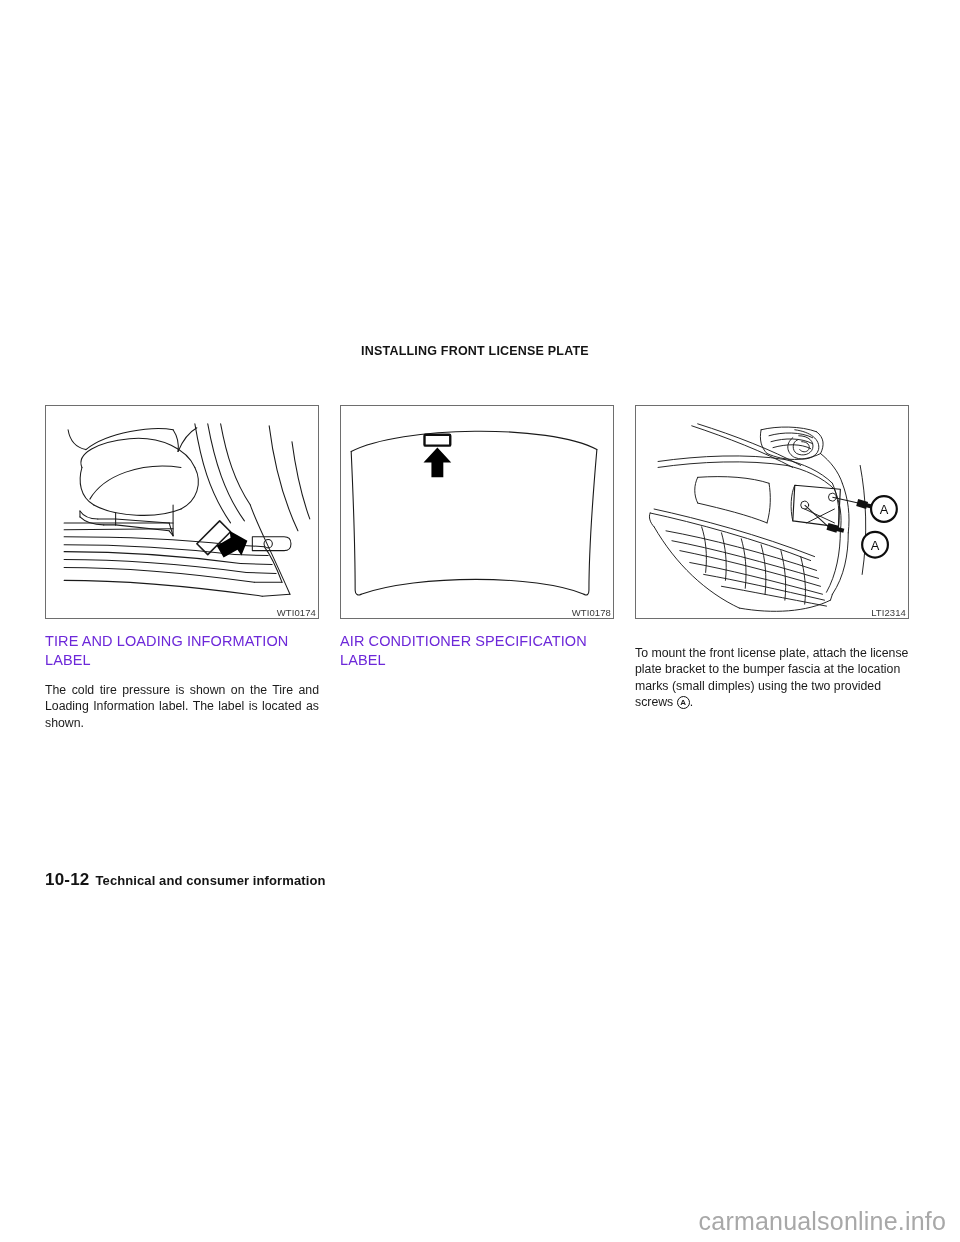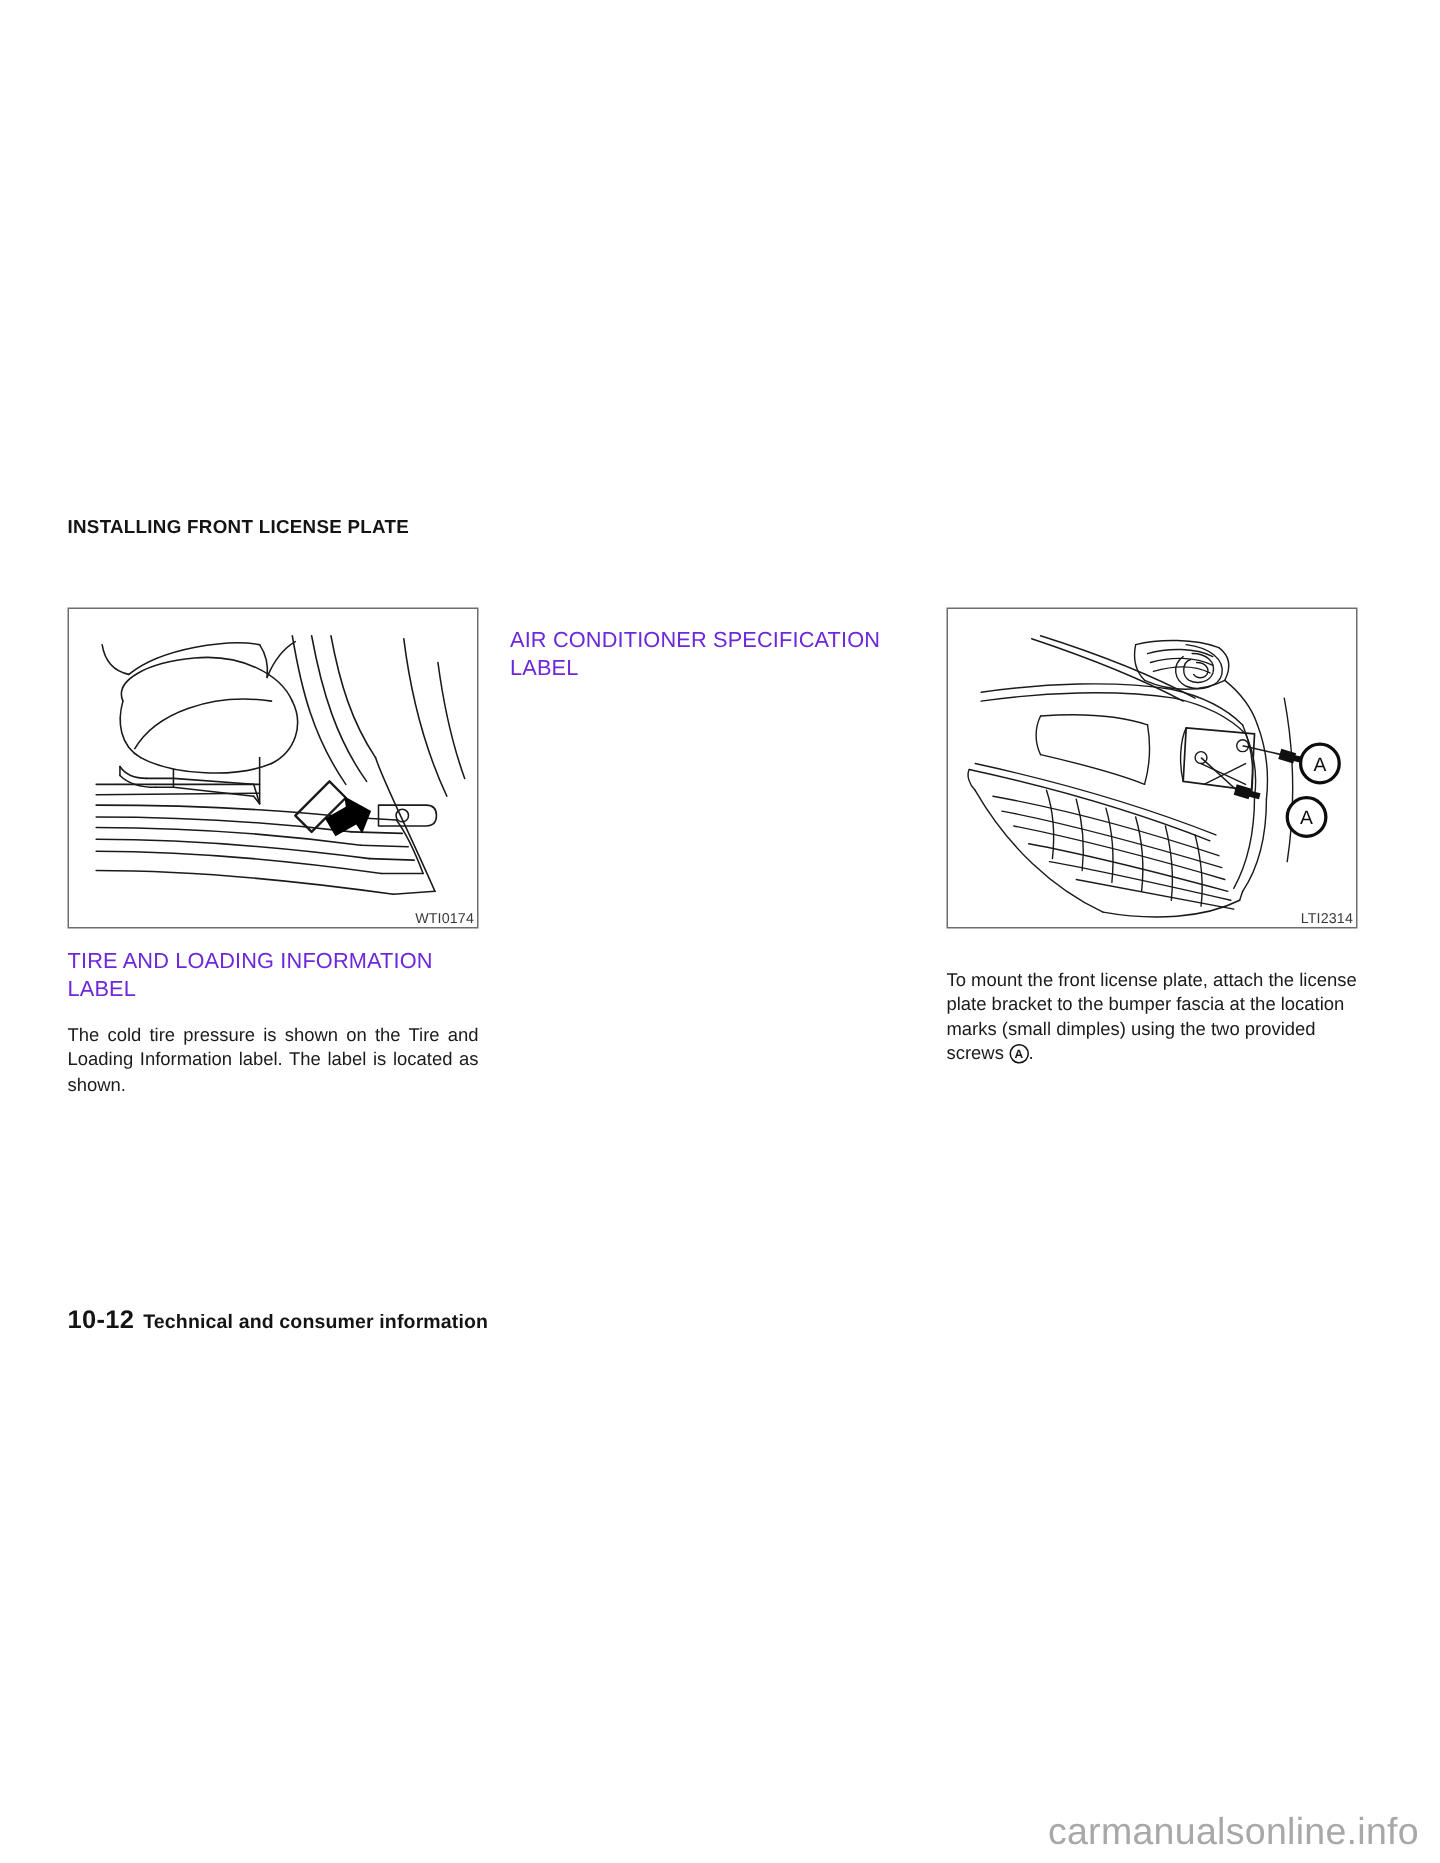--- a/index.html
+++ b/index.html
@@ -23,21 +23,21 @@
     width: 960px;
     height: 1242px;
   }
 
   
   .section-header {
     position: absolute;
     left: 45px;
     top: 344px;
     width: 860px;
-    text-align: left;
+    text-align: center;
     font-size: 12.5px;
     font-weight: bold;
     letter-spacing: 0.2px;
     color: #141414;
   }
 
   
   .columns {
     position: absolute;
     left: 45px;
@@ -220,20 +220,43 @@
         </svg>
         <div class="figure-code">WTI0174</div>
       </div>
 
       <h2 class="fig-title">TIRE AND LOADING INFORMATION LABEL</h2>
 
       <p class="body-text">The cold tire pressure is shown on the Tire and Loading Information label. The label is located as shown.</p>
     </div>
 
     <div class="column">
+      <div class="figure">
+        <svg viewBox="0 0 274 214" xmlns="http://www.w3.org/2000/svg">
+          <g fill="none" stroke="#1a1a1a" stroke-width="1.1" stroke-linecap="round" stroke-linejoin="round">
+
+            <path d="M10 46 C60 20 210 18 258 44"></path>
+
+            <path d="M258 44 C254 90 250 140 250 186 C250 190 248 192 245 190"></path>
+
+            <path d="M245 190 C196 170 78 170 20 190"></path>
+
+            <path d="M20 190 C17 192 14 190 14 186 C14 140 12 90 10 46"></path>
+          </g>
+
+          <g fill="#ffffff" stroke="#0d0d0d" stroke-width="2.4">
+            <rect x="84" y="29" width="26" height="11" rx="1"></rect>
+          </g>
+
+          <g fill="#000000" stroke="none">
+            <path d="M97 42 L111 57 L103 57 L103 72 L91 72 L91 57 L83 57 Z"></path>
+          </g>
+        </svg>
+        <div class="figure-code">WTI0178</div>
+      </div>
 
       <h2 class="fig-title">AIR CONDITIONER SPECIFICATION LABEL</h2>
 
     </div>
 
     <div class="column">
       <div class="figure">
         <svg viewBox="0 0 274 214" xmlns="http://www.w3.org/2000/svg">
           <g fill="none" stroke="#1a1a1a" stroke-width="0.95" stroke-linecap="round" stroke-linejoin="round">
 

